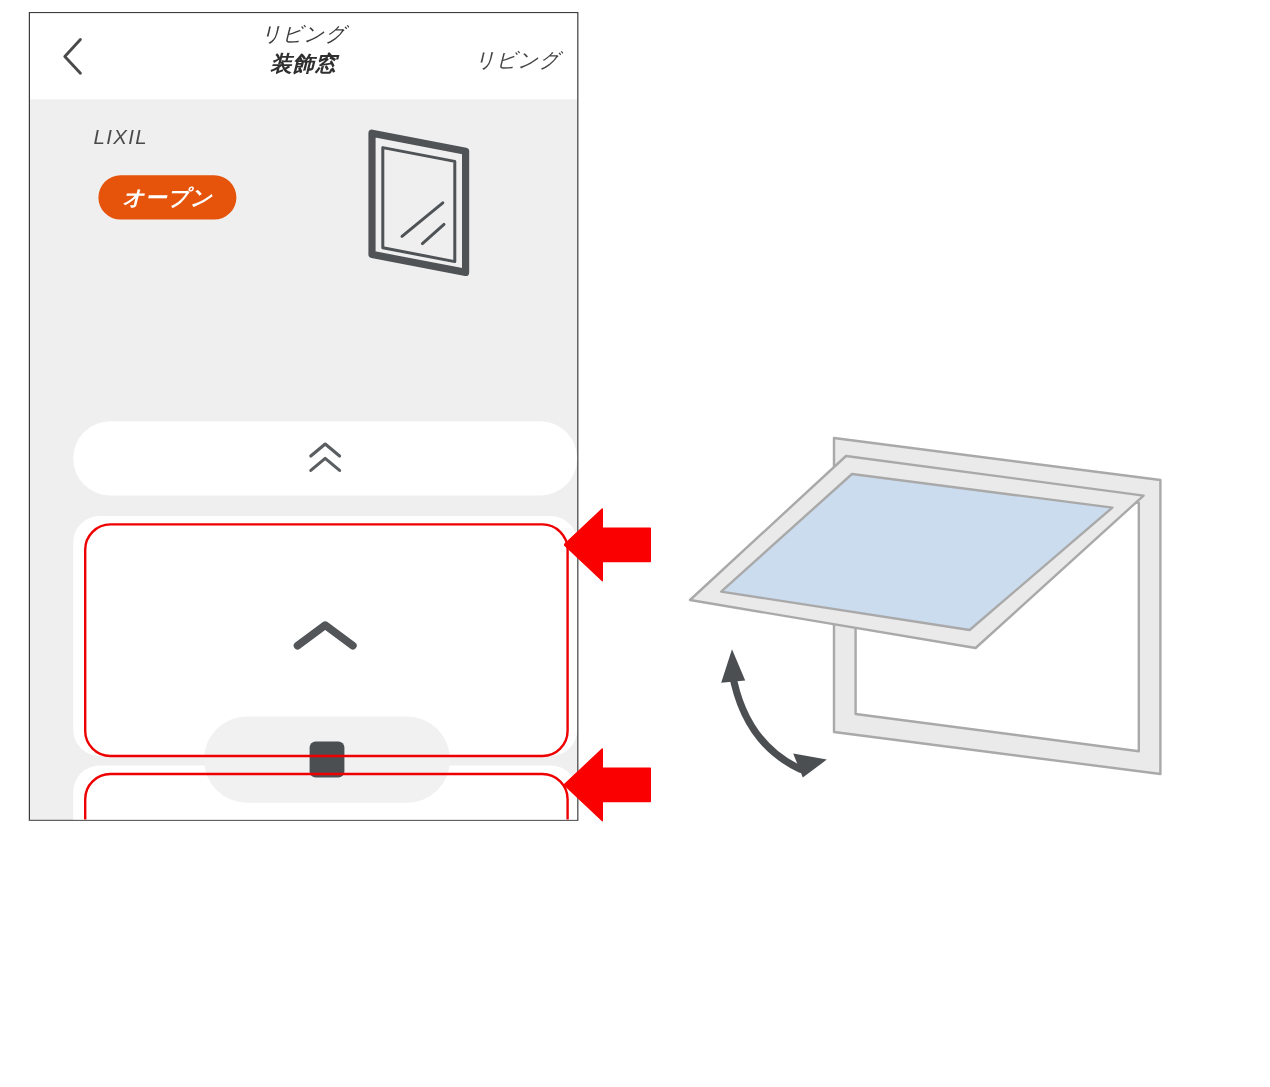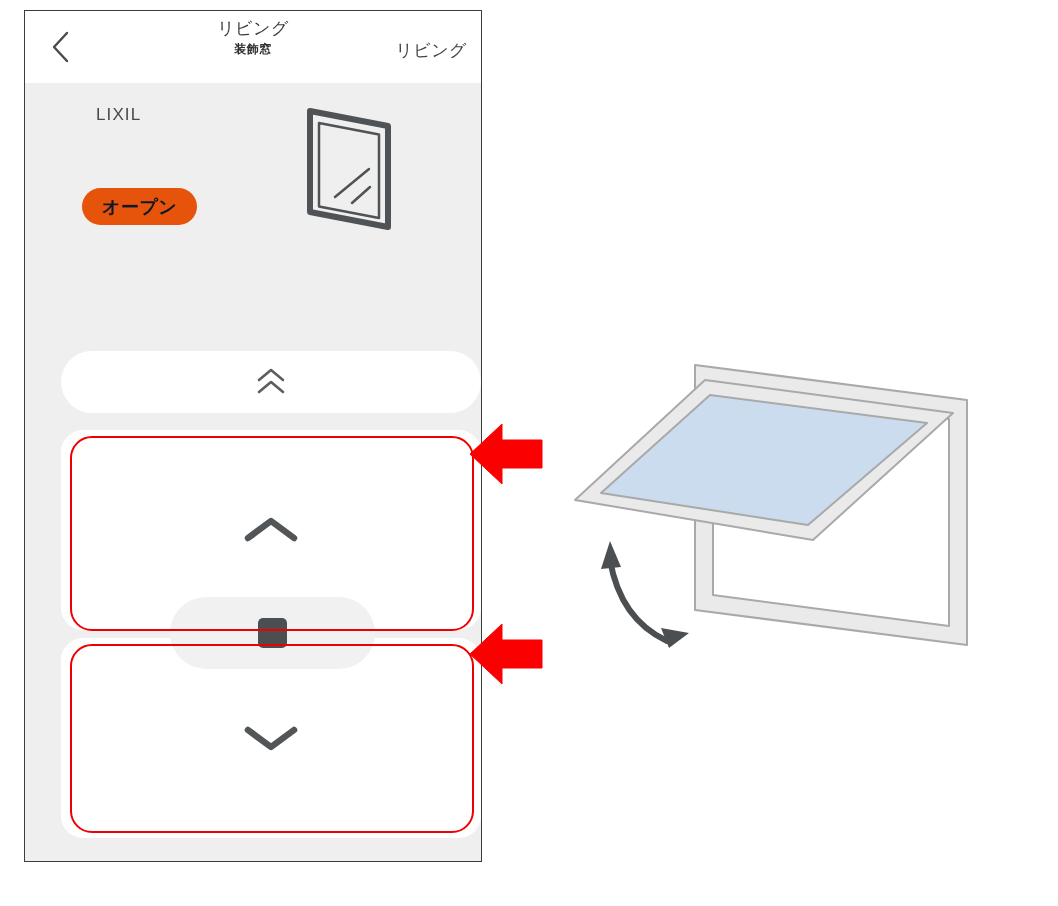--- a/index.html
+++ b/index.html
@@ -14,25 +14,26 @@
     font-family: "Liberation Sans", "DejaVu Sans", sans-serif;
     overflow: hidden;
   }
 
   
   #phone {
     position: absolute;
     left: 24px;
     top: 10px;
     width: 458px;
-    height: 852px;
+    height: 674px;
     background: #efefef;
     border: 1.5px solid #3c3c3c;
     box-sizing: border-box;
     overflow: hidden;
+    font-style: italic;
   }
 
   
   #navbar {
     position: relative;
     height: 72px;
     background: #ffffff;
     box-sizing: border-box;
   }
   #back-btn {
@@ -53,21 +54,21 @@
     text-align: center;
     line-height: 1.42;
     white-space: nowrap;
   }
   .nav-room {
     font-size: 17px;
     color: #3b3b3b;
     letter-spacing: .5px;
   }
   .nav-device {
-    font-size: 12px;
+    font-size: 18px;
     color: #2f2f2f;
     font-weight: 700;
     letter-spacing: .5px;
   }
   #log-link {
     position: absolute;
     right: 14px;
     top: 28px;
     font-size: 17px;
     color: #444;
@@ -81,43 +82,42 @@
     background: #efefef;
   }
 
   
   #device-info {
     position: relative;
     height: 160px;
   }
   #brand {
     position: absolute;
-    left: 71px;
+    left: 53px;
     top: 22px;
     font-size: 17px;
     color: #4a4a4a;
     letter-spacing: 1.1px;
   }
   #state-badge {
     position: absolute;
     left: 57px;
     top: 63px;
     height: 37px;
     padding: 0 20px;
     border-radius: 19px;
     background: #e5540a;
-    color: #0f172a;
+    color: #ffffff;
     font-size: 18px;
     font-weight: 700;
     letter-spacing: .5px;
     display: flex;
     align-items: center;
     justify-content: center;
     box-sizing: border-box;
-    margin-top: 42px;
   }
   #device-illu {
     position: absolute;
     left: 255px;
     top: 16px;
     width: 140px;
     height: 140px;
   }
 
   

